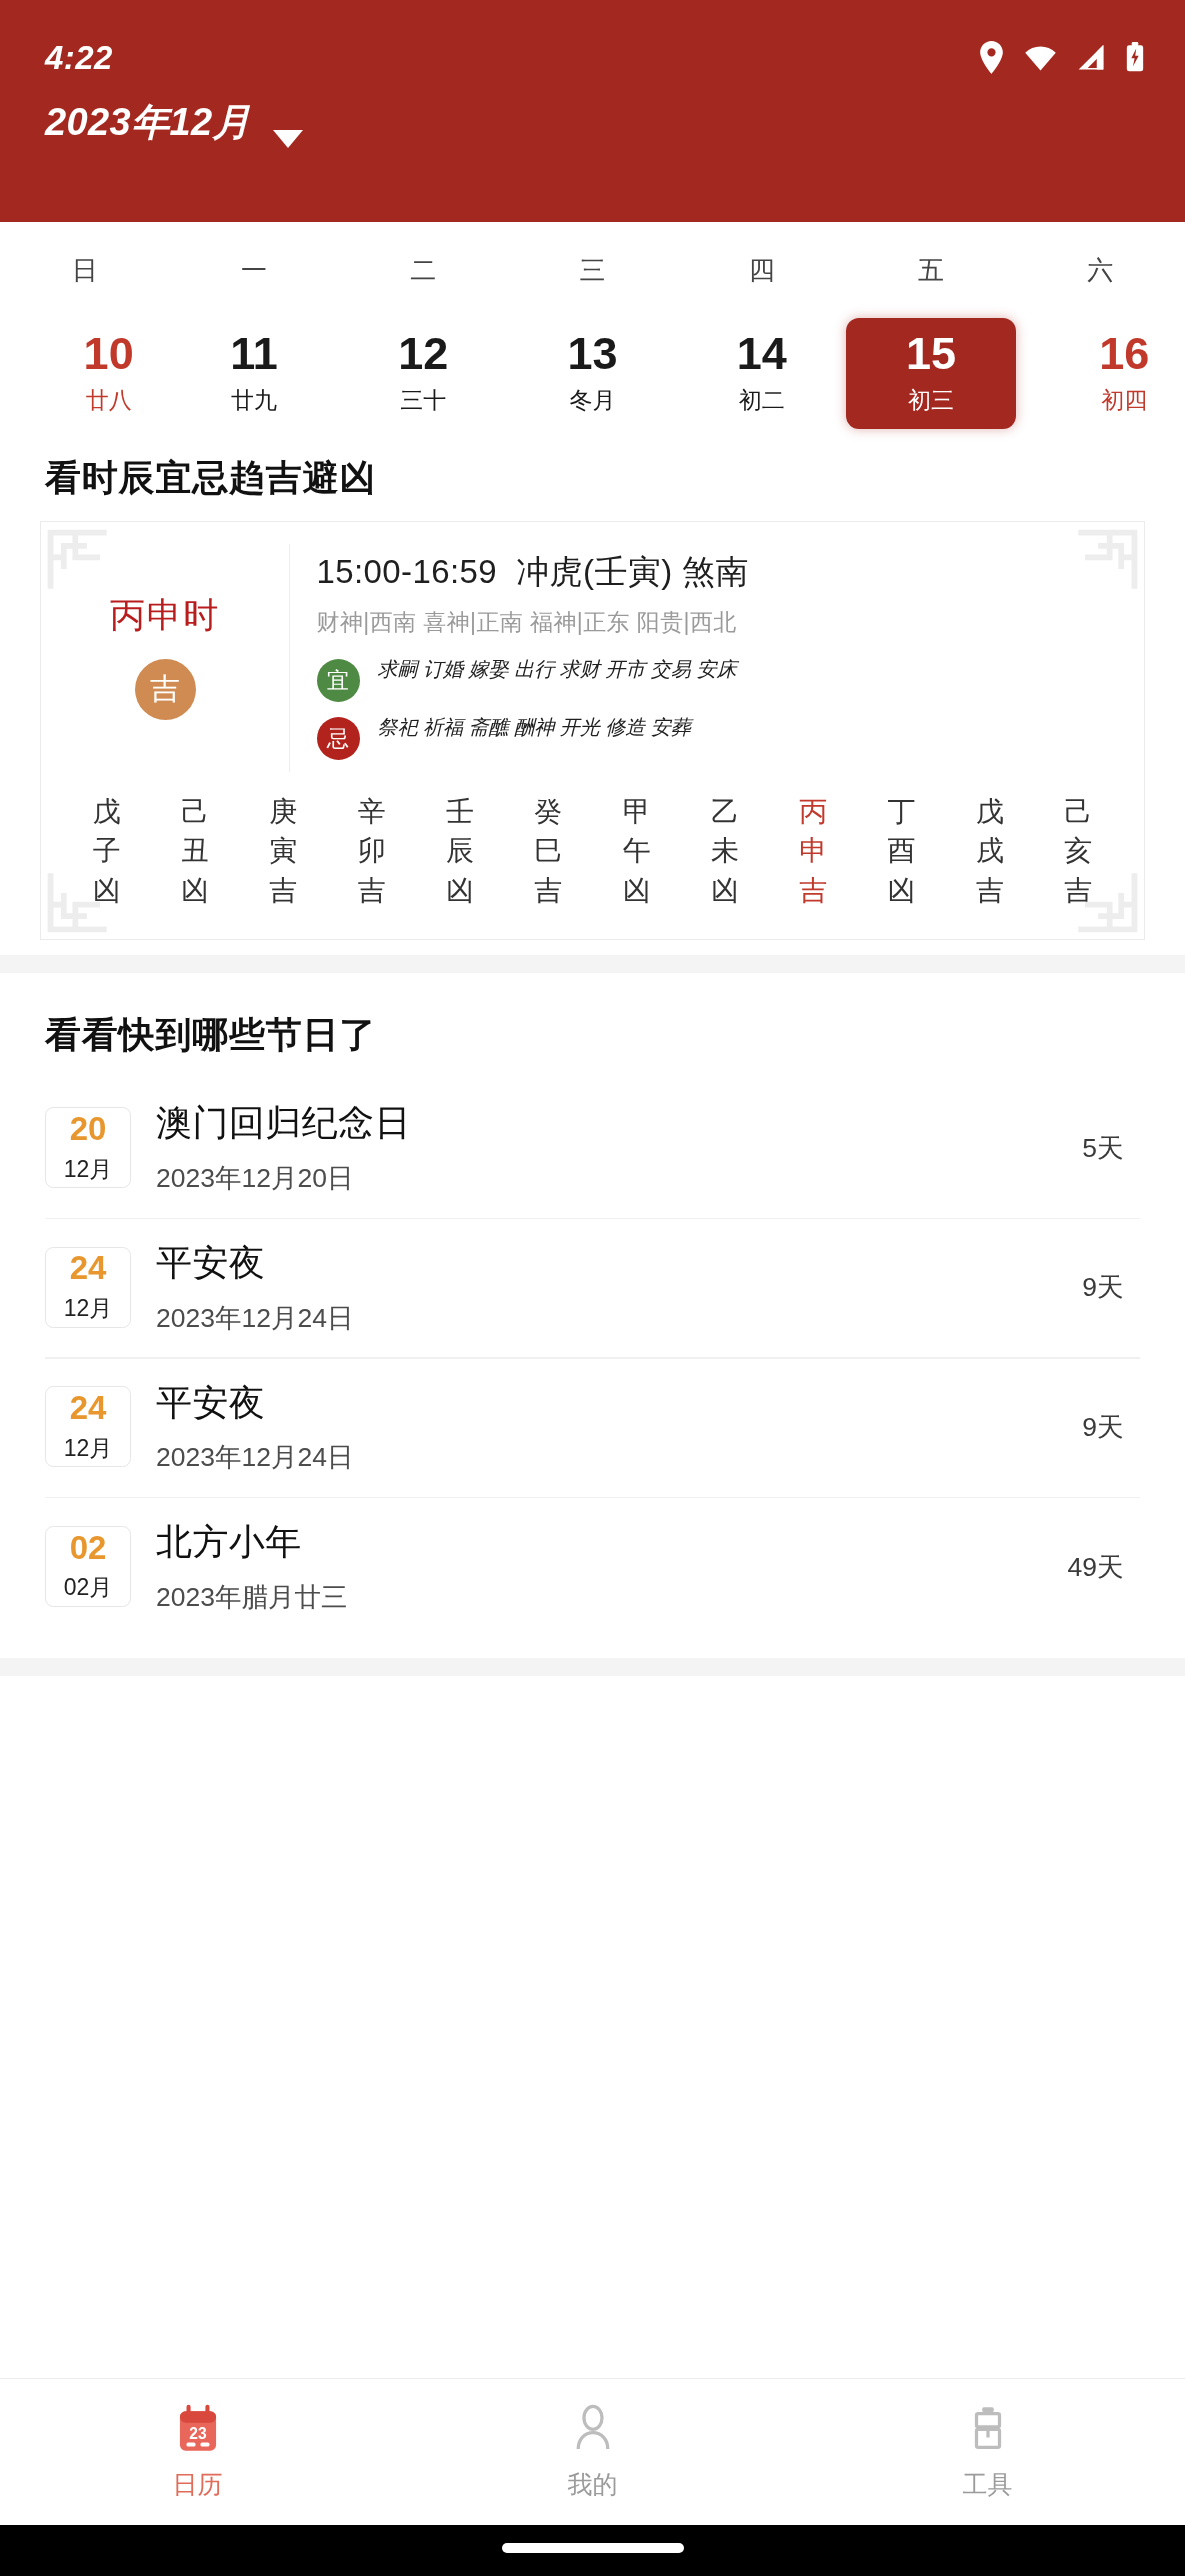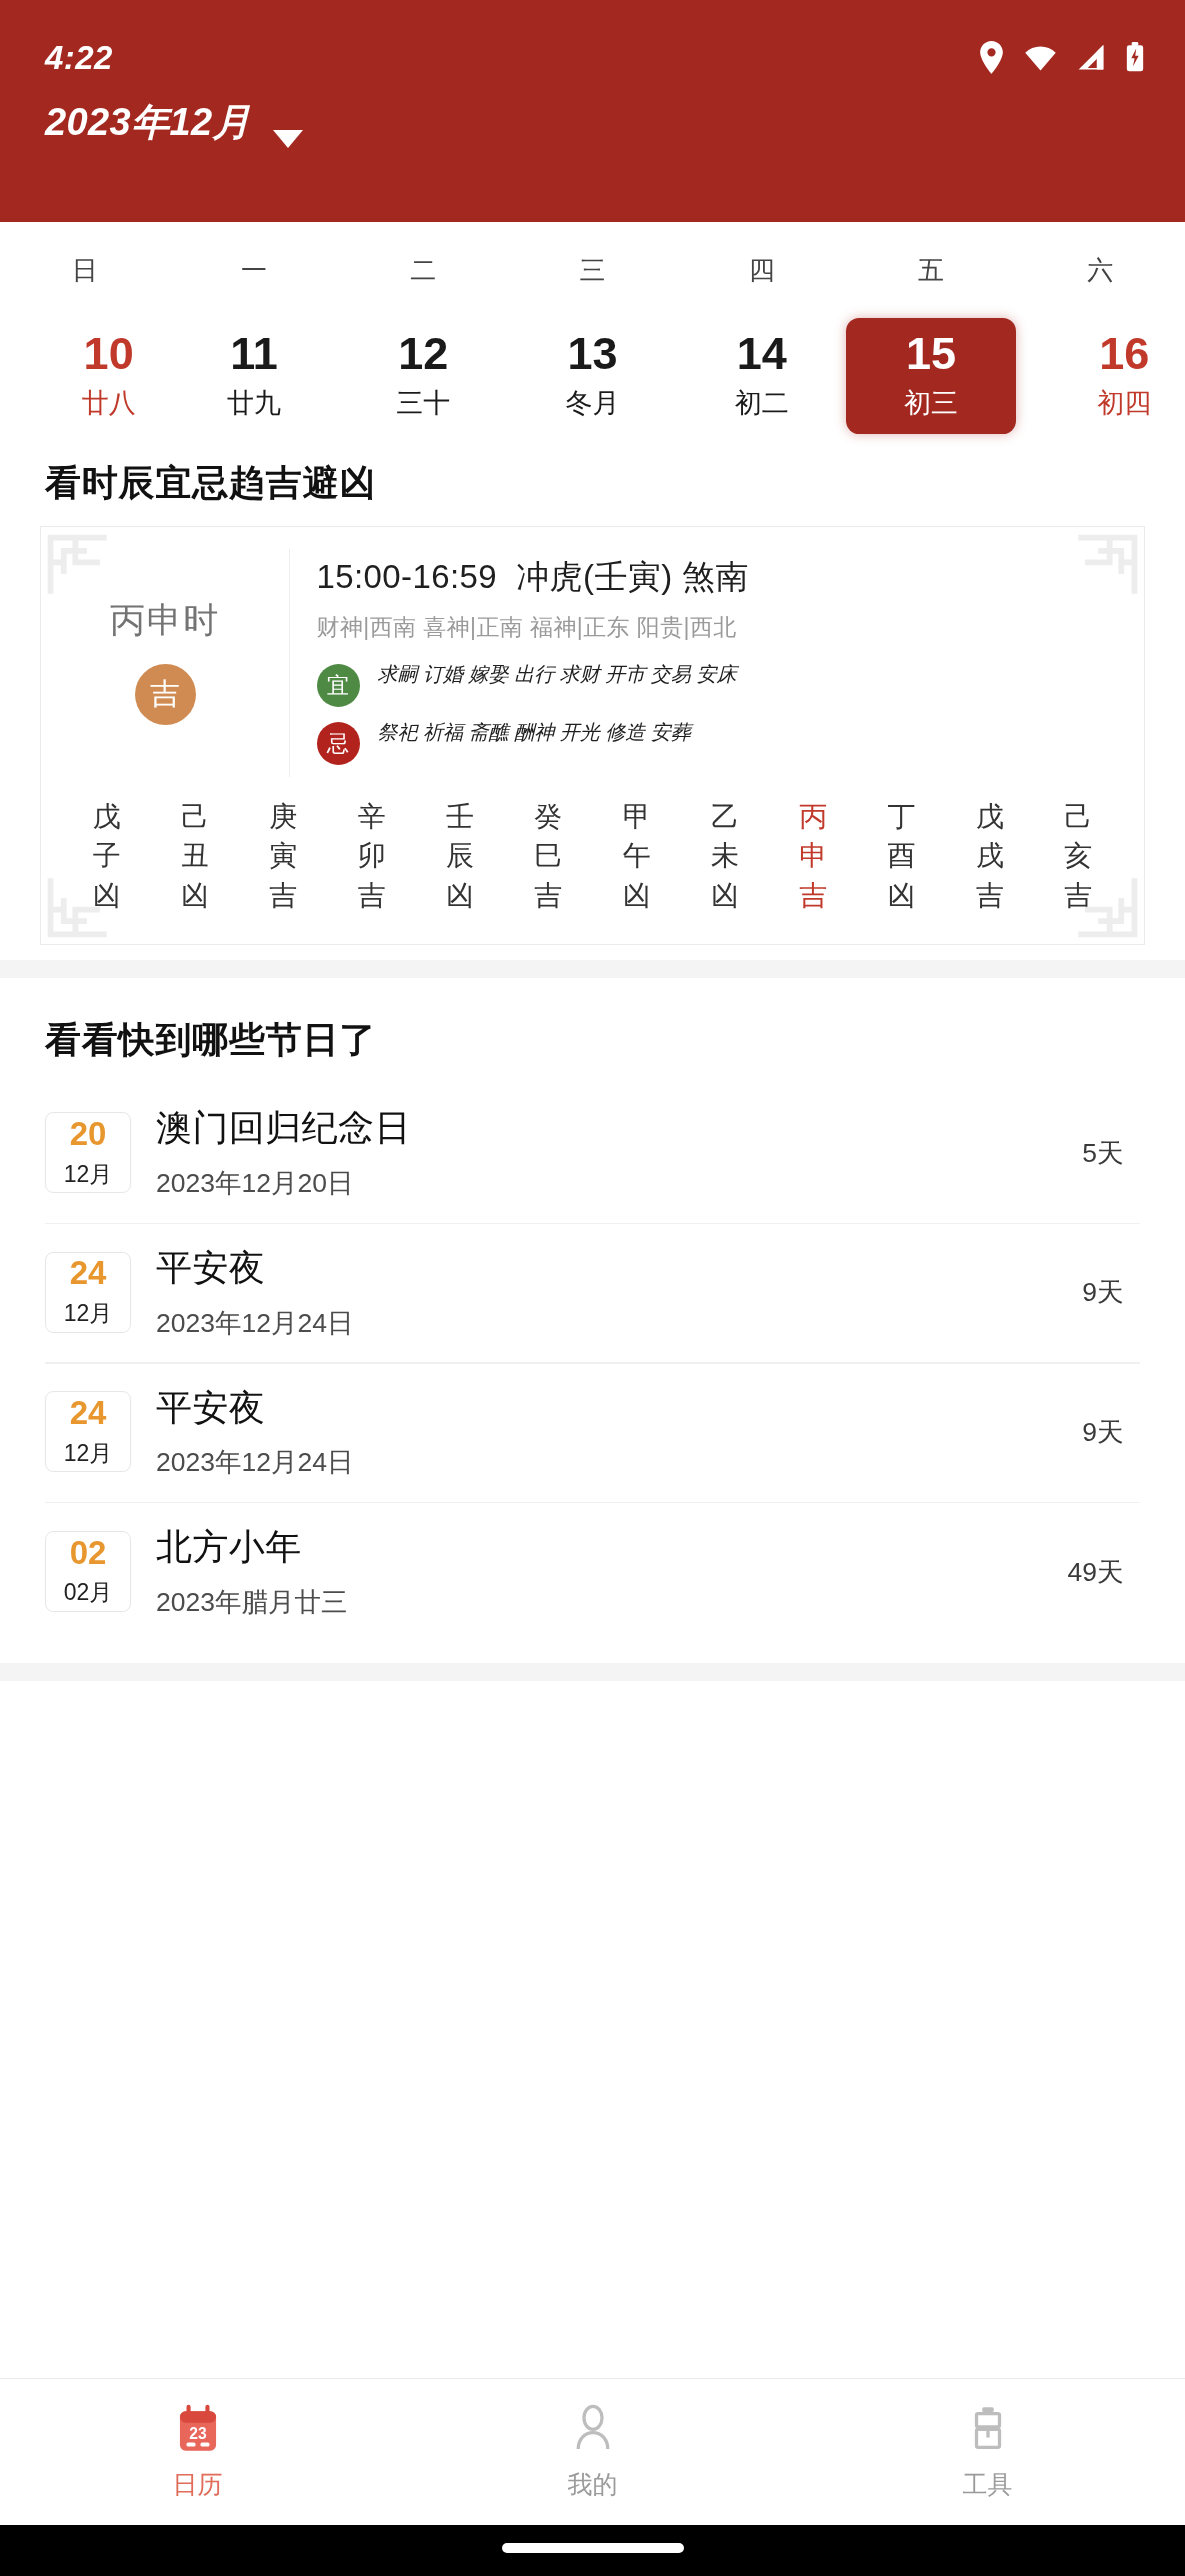--- a/index.html
+++ b/index.html
@@ -42,21 +42,21 @@
     font-size:26px; color:#444;
   }
 
   
   .daterow { display:flex; background:#fff; padding:20px 0 16.6px; }
   .daycell {
     flex:1; display:flex; flex-direction:column; align-items:center;
     padding:11.6px 0 13.2px; border-radius:13.2px;
   }
   .daycell .num { font-size:45px; font-weight:bold; line-height:1.05; color:#1a1a1a; }
-  .daycell .lunar { font-size:27px; margin-top:8.3px; color:#1a1a1a; }
+  .daycell .lunar { font-size:23px; margin-top:8.3px; color:#1a1a1a; }
   .daycell.weekend .num, .daycell.weekend .lunar { color:#C0392B;margin-left:48px; }
   .daycell.sel { background:#A32820; box-shadow:0 0 11.6px rgba(163,40,32,.35); }
   .daycell.sel .num, .daycell.sel .lunar { color:#fff; }
 
   
   .sect-title {
     font-size:36px; font-weight:bold; color:#111;
     padding:8.3px 0 0 45px; letter-spacing:0.8px;
   }
 
@@ -70,21 +70,21 @@
   .fret.tl { top:-1.7px; left:-1.7px; }
   .fret.tr { top:-1.7px; right:-1.7px; transform:scaleX(-1); }
   .fret.bl { bottom:-1.7px; left:-1.7px; transform:scaleY(-1); }
   .fret.br { bottom:-1.7px; right:-1.7px; transform:scale(-1,-1); }
 
   .card-body { display:flex; padding:21.5px 0 0 0; }
   .hour-col {
     width:248px; flex:none; display:flex; flex-direction:column;
     align-items:center; justify-content:flex-start; padding-top:48px;
   }
-  .hour-name { font-size:35px; color:#737373; letter-spacing:1.7px; }
+  .hour-name { font-size:35px; color:#b91c1c; letter-spacing:1.7px; }
   .luck-badge {
     width:61px; height:61px; border-radius:50%;
     background:#D08B52; color:#fff; font-size:30px;
     display:flex; align-items:center; justify-content:center;
     margin-top:20px;
   }
   .info-col {
     flex:1; border-left:1.7px solid #ededed; padding:6.6px 16.6px 0 26.5px; min-width:0;
   }
   .time-line { font-size:33px; color:#1f1f1f; letter-spacing:0.4px; white-space:nowrap; }

